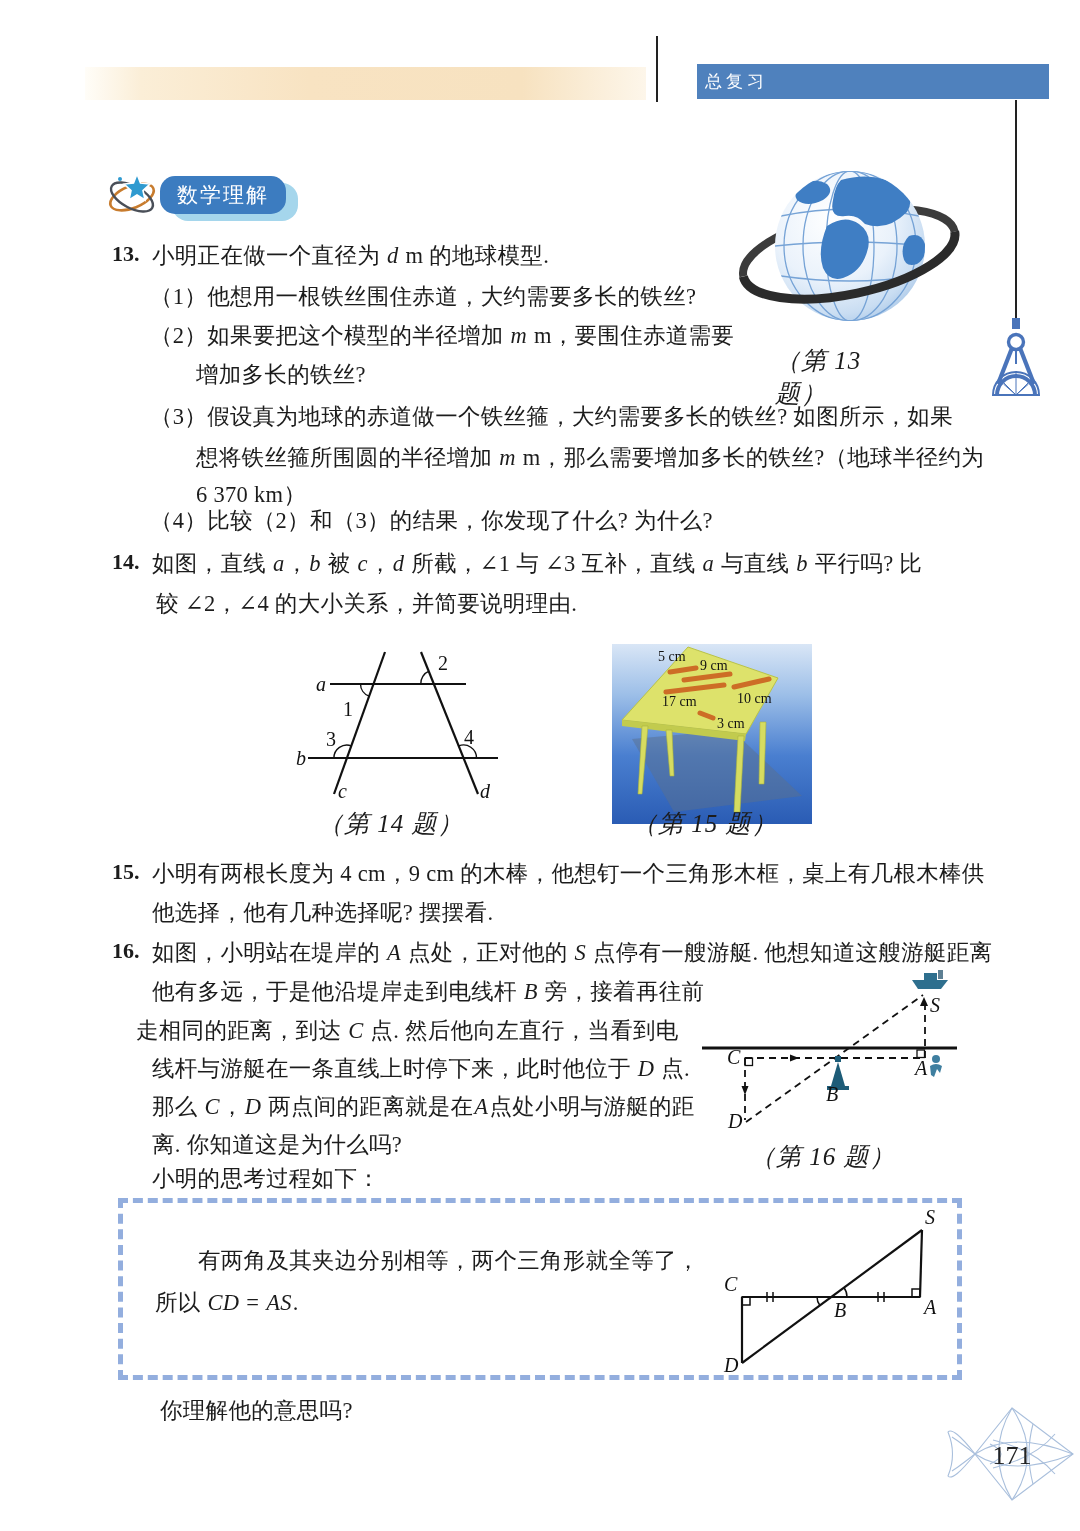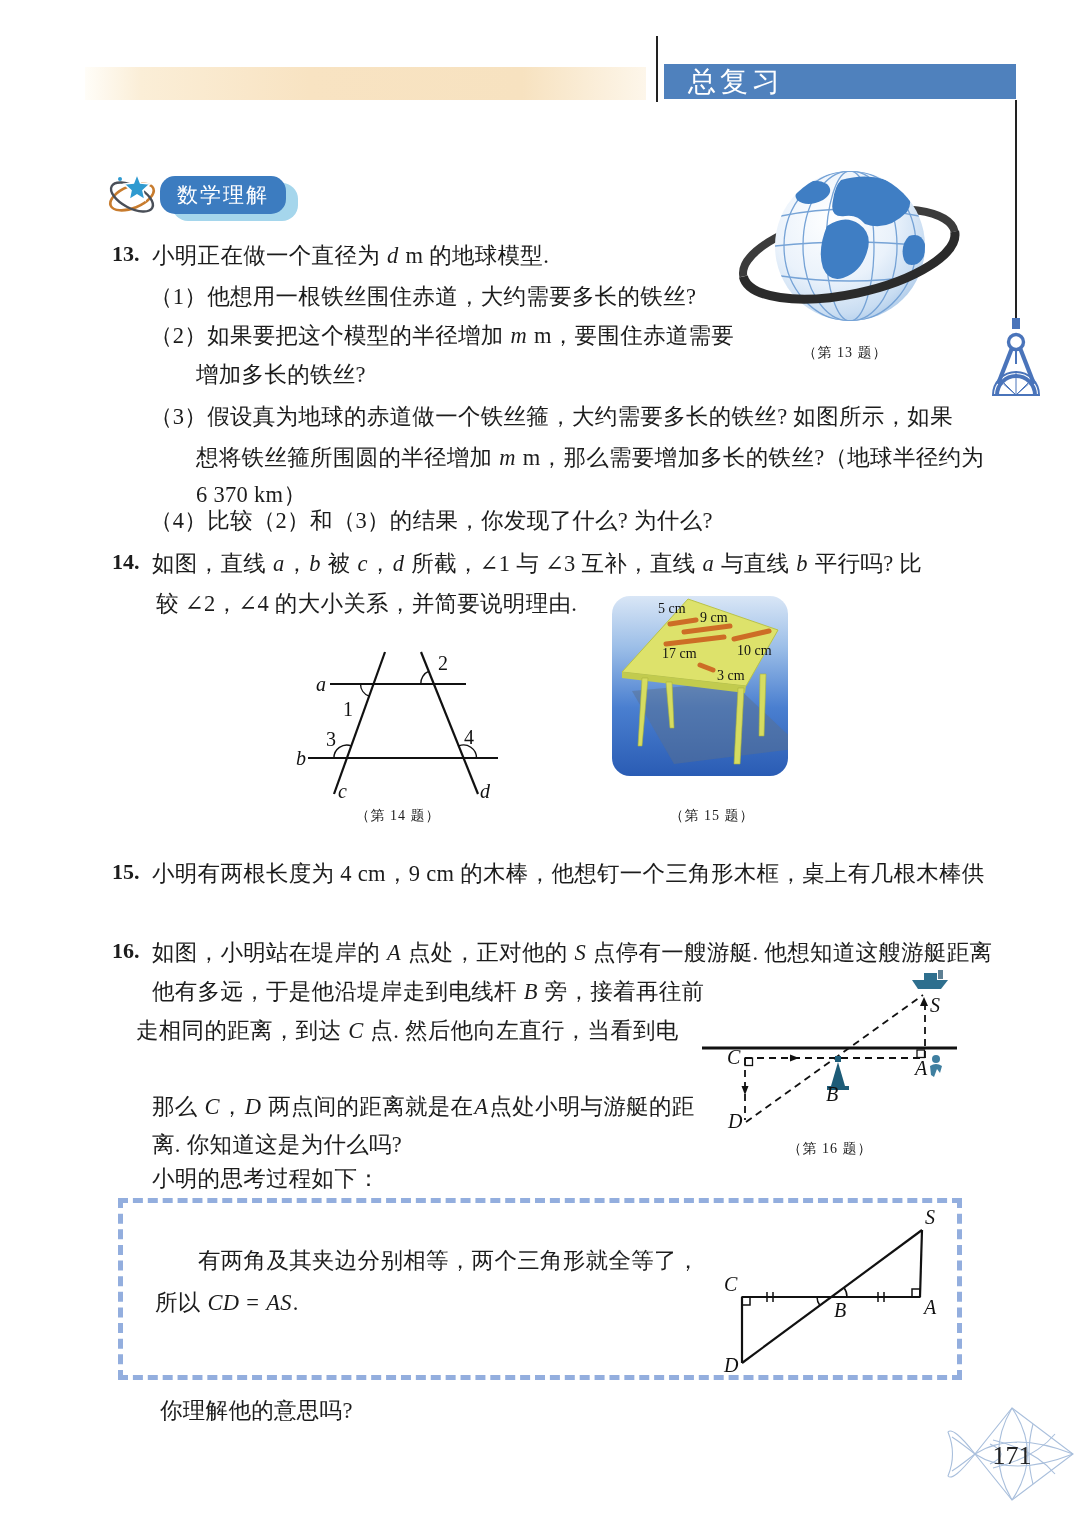--- a/index.html
+++ b/index.html
@@ -1,41 +1,41 @@
 <!DOCTYPE html>
 <html style="--header-blue: #4f81bd; --badge-blue: #3c7cc0; --badge-shadow: #a5d6ec; --dashed-border: #93aede; --stick-orange: #cd6d26; --table-yellow: #dde26b; --figure-teal: #2e6f8e;"><head>
 <meta charset="utf-8">
 <style>
   html,body{margin:0;padding:0;background:#e9e9e9;}
   #page{position:relative;width:1080px;height:1531px;background:#ffffff;margin:0 auto;
         font-family:"Liberation Serif","DejaVu Serif",serif;color:#1c1c1c;overflow:hidden;}
   .t{position:absolute;font-size:22.5px;line-height:30px;white-space:nowrap;letter-spacing:.3px;}
   .t .v{font-style:italic;padding:0 1px;}
   .pn{position:absolute;font-size:22px;font-weight:bold;}
-  .cap{position:absolute;font-size:14px;text-align:center;letter-spacing:1px;}
+  .cap{position:absolute;font-size:25px;letter-spacing:1px;font-style:italic;}
   
   #orange-bar{position:absolute;left:85px;top:67px;width:561px;height:33px;
     background:linear-gradient(90deg,#fffdf8 0%,#fbeed7 10%,#f8e3c2 40%,#f7e2c0 78%,#fdf6ea 100%);}
   #top-vline{position:absolute;left:656px;top:36px;width:2px;height:66px;background:#222;}
-  #blue-bar{position:absolute;left:664px;top:64px;width:352px;height:35px;background:var(--header-blue,#4f81bd);
-    font-family:"Liberation Sans","DejaVu Sans",sans-serif;color:#fff;font-size:28px;line-height:35px;
-    padding-left:24px;letter-spacing:4px;box-sizing:border-box;}
+  #blue-bar{position:absolute;left:697px;top:64px;width:352px;height:35px;background:var(--header-blue,#4f81bd);
+    font-family:"Liberation Sans","DejaVu Sans",sans-serif;color:#fff;font-size:17px;line-height:35px;
+    padding-left:8px;letter-spacing:4px;box-sizing:border-box;}
   #side-vline{position:absolute;left:1015px;top:100px;width:2px;height:218px;background:#222;}
   
   #badge-wrap{position:absolute;left:160px;top:176px;}
   #badge-shadow{position:absolute;left:12px;top:7px;width:100%;height:100%;background:var(--badge-shadow,#a5d6ec);border-radius:16px;}
   #badge-main{position:relative;background:var(--badge-blue,#3c7cc0);border-radius:15px;padding:5px 17px;
     font-family:"Liberation Sans","DejaVu Sans",sans-serif;color:#fff;font-size:21px;letter-spacing:2px;}
   #badge-icon{position:absolute;left:104px;top:166px;}
   
   #globe{position:absolute;left:733px;top:158px;}
   #compass{position:absolute;left:984px;top:318px;}
   #fig14{position:absolute;left:288px;top:646px;}
-  #fig15{position:absolute;left:612px;top:596px;width:176px;height:180px;overflow:hidden;
-    background:linear-gradient(180deg,#d9e6f6 0%,#9dbfe8 28%,#4a7fd0 62%,#2a5cb4 100%);border-radius:18px;}
+  #fig15{position:absolute;left:612px;top:644px;width:200px;height:180px;overflow:hidden;
+    background:linear-gradient(180deg,#d9e6f6 0%,#9dbfe8 28%,#4a7fd0 62%,#2a5cb4 100%);}
   #fig16{position:absolute;left:698px;top:962px;}
   #boxfig{position:absolute;left:712px;top:1206px;}
   #dashed-box{position:absolute;left:118px;top:1198px;width:834px;height:172px;
     border:5px dashed var(--dashed-border,#93aede);}
   #fish{position:absolute;left:945px;top:1402px;}
   .fig-label{font-style:italic;font-size:20px;font-family:"Liberation Serif",serif;fill:#111;}
   .fig-num{font-size:20px;font-family:"Liberation Serif",serif;fill:#111;}
   .stick-label{position:absolute;font-size:14px;color:#111;white-space:nowrap;font-family:"Liberation Serif",serif;}
 </style>
 </head>
@@ -168,25 +168,27 @@
     <div class="stick-label" style="left:46px;top:5px;">5 cm</div>
     <div class="stick-label" style="left:88px;top:14px;">9 cm</div>
     <div class="stick-label" style="left:50px;top:50px;">17 cm</div>
     <div class="stick-label" style="left:125px;top:47px;">10 cm</div>
     <div class="stick-label" style="left:105px;top:72px;">3 cm</div>
   </div>
   <div class="cap" style="left:632px;top:807px;width:160px;">（第 15 题）</div>
 
   <div class="pn" style="left:112px;top:859px;">15.</div>
   <div class="t" style="left:152px;top:859px;"><span>小明有两根长度为 4 cm，9 cm 的木棒，他想钉一个三角形木框，桌上有几根木棒供</span></div>
+  <div class="t" style="left:152px;top:898px;"><span>他选择，他有几种选择呢? 摆摆看.</span></div>
 
   <div class="pn" style="left:112px;top:938px;">16.</div>
   <div class="t" style="left:152px;top:938px;"><span>如图，小明站在堤岸的 </span><span class="v">A</span><span> 点处，正对他的 </span><span class="v">S</span><span> 点停有一艘游艇. 他想知道这艘游艇距离</span></div>
   <div class="t" style="left:152px;top:977px;"><span>他有多远，于是他沿堤岸走到电线杆 </span><span class="v">B</span><span> 旁，接着再往前</span></div>
   <div class="t" style="left:136px;top:1016px;"><span>走相同的距离，到达 </span><span class="v">C</span><span> 点. 然后他向左直行，当看到电</span></div>
+  <div class="t" style="left:152px;top:1054px;"><span>线杆与游艇在一条直线上时停下来，此时他位于 </span><span class="v">D</span><span> 点.</span></div>
   <div class="t" style="left:152px;top:1092px;"><span>那么 </span><span class="v">C</span><span>，</span><span class="v">D</span><span> 两点间的距离就是在</span><span class="v">A</span><span>点处小明与游艇的距</span></div>
   <div class="t" style="left:152px;top:1130px;"><span>离. 你知道这是为什么吗?</span></div>
   <div class="t" style="left:152px;top:1164px;"><span>小明的思考过程如下：</span></div>
 
   <svg id="fig16" width="300" height="180" viewBox="0 0 300 180">
     <path d="M4 86 L259 86" stroke="#111" stroke-width="3" fill="none"></path>
     <g stroke="#111" stroke-width="1.8" fill="none" stroke-dasharray="7 5">
       <path d="M47 96 L227 96"></path>
       <path d="M227 96 L227 40"></path>
       <path d="M47 96 L47 158"></path>

